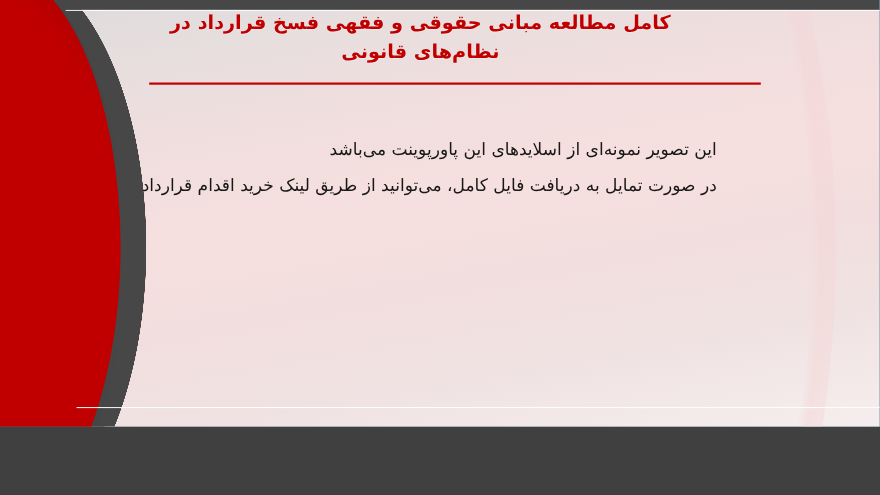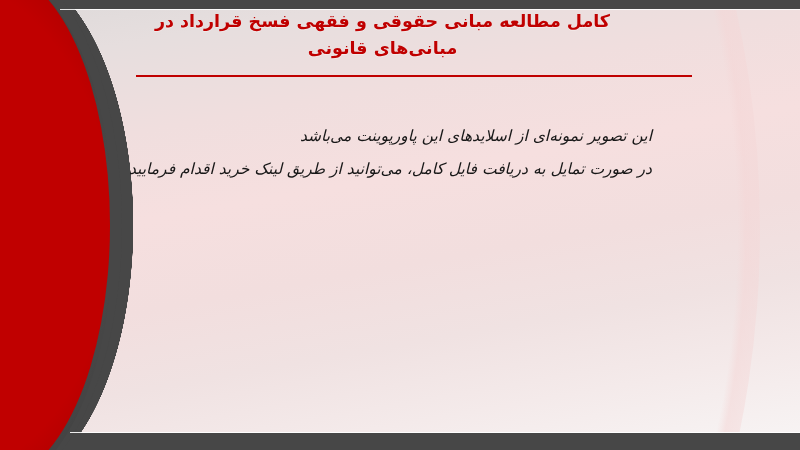--- a/index.html
+++ b/index.html
@@ -4,21 +4,21 @@
 <title>Slide</title>
 <style>
   html, body {
     margin: 0;
     padding: 0;
     background: #404040;
   }
   #slide {
     position: relative;
     width: 800px;
-    height: 450px;
+    height: 388px;
     overflow: hidden;
     background: #7dd3fc;
     font-family: "DejaVu Sans", "Liberation Sans", sans-serif;
   }
 
   
   .frame {
     position: absolute;
     inset: 0;
     background: #474747;
@@ -155,21 +155,21 @@
     position: absolute;
     right: 148px;
     top: 120px;
     width: 510px;
     text-align: right;
     direction: rtl;
     color: #171717;
     font-size: 15.5px;
     line-height: 2.1;
   }
-  .body-line { display: block; white-space: nowrap; font-style: italic; }
+  .body-line { display: block; white-space: nowrap; }
 </style>
 </head>
 <body>
 
 <div id="slide">
 
   <div class="frame"></div>
 
   <div class="panel">
     <div class="sweep sw1"></div>
@@ -186,24 +186,24 @@
   <div class="lens"></div>
   <div class="lens-shadow"></div>
 
   <div class="hairline-top"></div>
   <div class="hairline-bottom"></div>
 
   <div class="content">
 
     <div class="title">
       <span class="title-line">کامل مطالعه مبانی حقوقی و فقهی فسخ قرارداد در</span>
-      <span class="title-line">مبانی‌های قانونی</span>
+      <span class="title-line">نظام‌های قانونی</span>
     </div>
 
     <div class="title-rule"></div>
 
     <div class="body">
       <span class="body-line">این تصویر نمونه‌ای از اسلایدهای این پاورپوینت می‌باشد</span>
-      <span class="body-line">در صورت تمایل به دریافت فایل کامل، می‌توانید از طریق لینک خرید اقدام فرمایید</span>
+      <span class="body-line">در صورت تمایل به دریافت فایل کامل، می‌توانید از طریق لینک خرید اقدام قرارداد</span>
     </div>
 
   </div>
 </div>
 
 </body></html>

